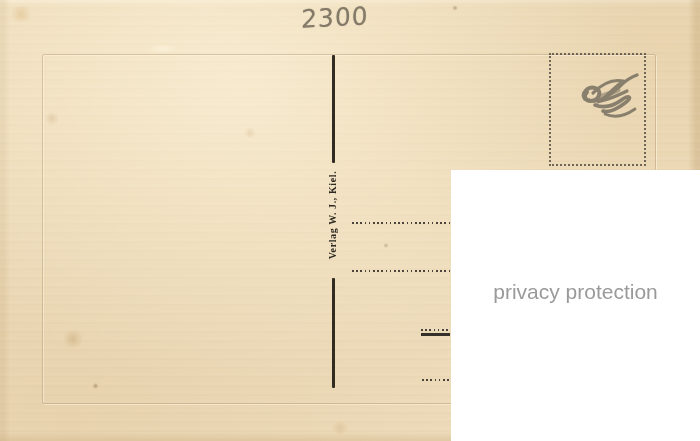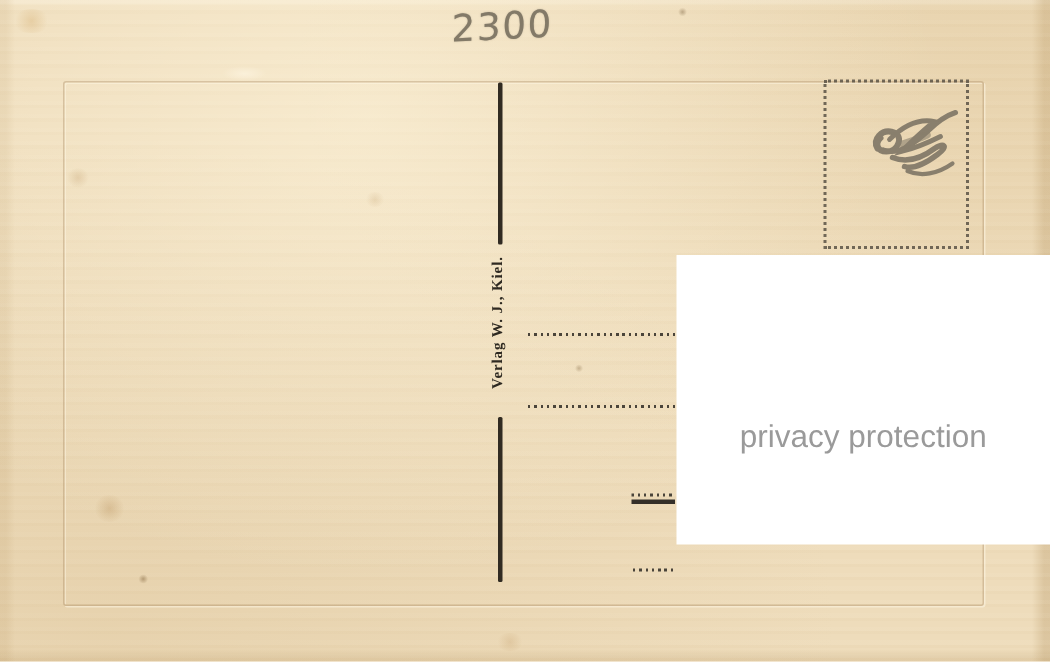--- a/index.html
+++ b/index.html
@@ -53,21 +53,21 @@
     color:#2e2921;text-align:center;white-space:nowrap;
   }
   
   .dotline{
     position:absolute;height:2px;
     background-image:repeating-linear-gradient(90deg,#4a443a 0 1.6px,transparent 1.6px 4.2px);
   }
   .rule-solid{position:absolute;background:#35302a;}
   
   .overlay{
-    position:absolute;left:451px;top:170px;width:249px;height:193px;
+    position:absolute;left:451px;top:170px;width:249px;height:271px;
     background:#ffffff;
   }
   .ov-line{
     position:absolute;left:0;width:100%;
     text-align:center;color:#9a9a9a;
     font-family:"Liberation Sans", sans-serif;
     font-size:21px;line-height:1;white-space:nowrap;
   }
   .ov-line.l1{top:111px;}
   .ov-line.l2{top:124px;}

